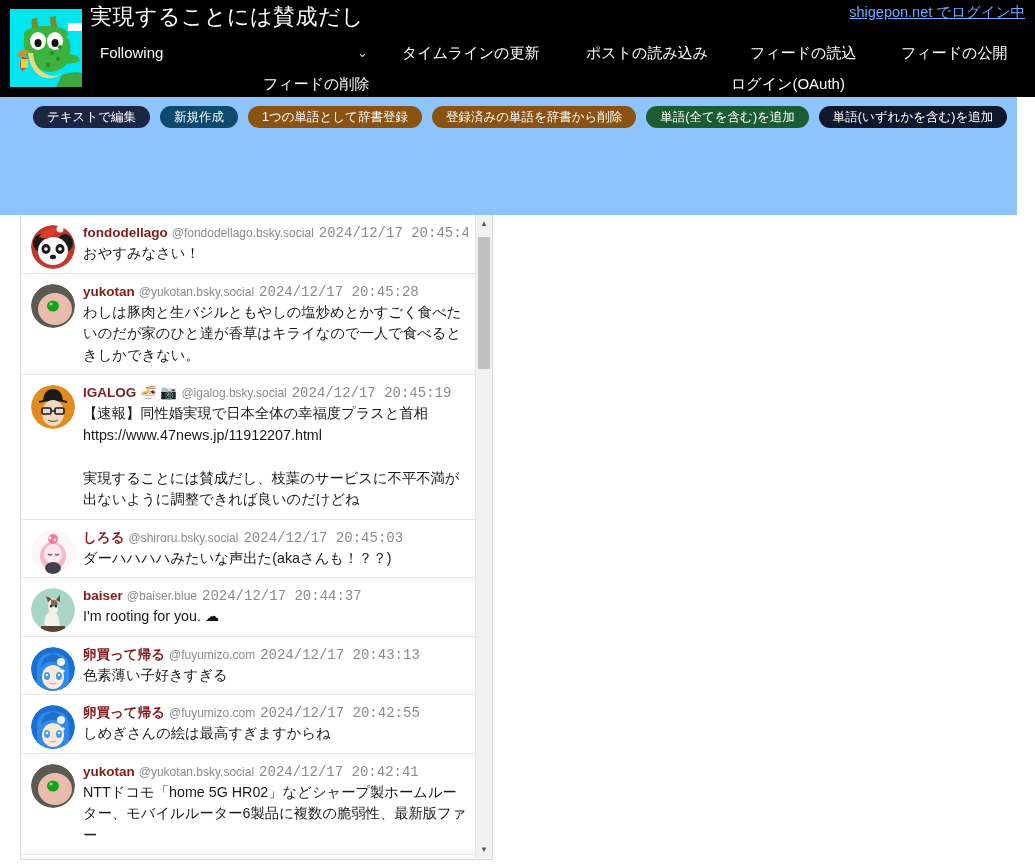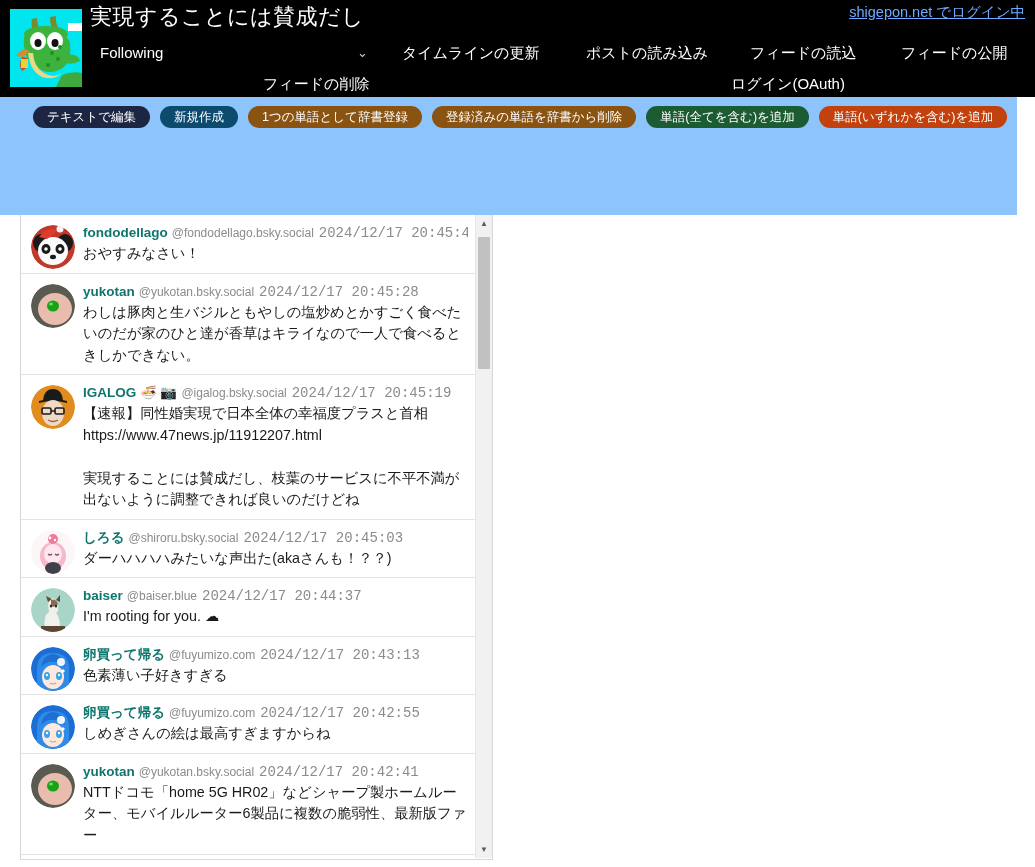--- a/index.html
+++ b/index.html
@@ -148,21 +148,21 @@
   }
   .avatar svg { display: block; }
   .post-meta {
     line-height: 17px;
     white-space: nowrap;
     overflow: hidden;
   }
   .display-name {
     font-size: 13.5px;
     font-weight: 700;
-    color: #0f766e;
+    color: #7f1d1d;
   }
   .handle {
     font-size: 12px;
     color: #8b8b8b;
     margin-left: 4px;
   }
   .timestamp {
     font-size: 14px;
     color: #8b8b8b;
     margin-left: 5px;
@@ -254,21 +254,21 @@
   </div>
 </div>
 
 <div id="editor-panel">
   <div id="btn-bar">
     <button class="pill" style="background:#1c2541">テキストで編集</button>
     <button class="pill" style="background:#0c4a6e">新規作成</button>
     <button class="pill" style="background:#8a5312">1つの単語として辞書登録</button>
     <button class="pill" style="background:#8a5312">登録済みの単語を辞書から削除</button>
     <button class="pill" style="background:#1c5c33">単語(全てを含む)を追加</button>
-    <button class="pill" style="background:#c2410c">単語(いずれかを含む)を追加</button>
+    <button class="pill" style="background:#0f172a">単語(いずれかを含む)を追加</button>
   </div>
 
 </div>
 
 <div id="content">
   <div id="post-pane">
 
     <div id="post-list">
 
       <div class="post">

